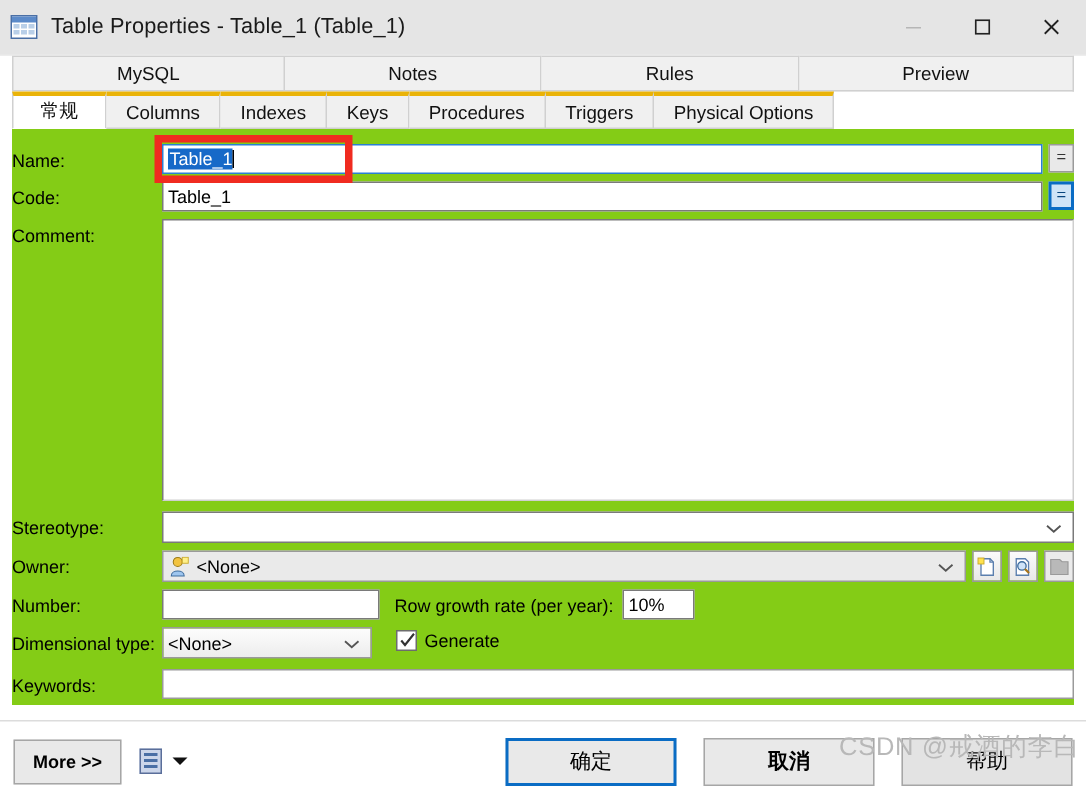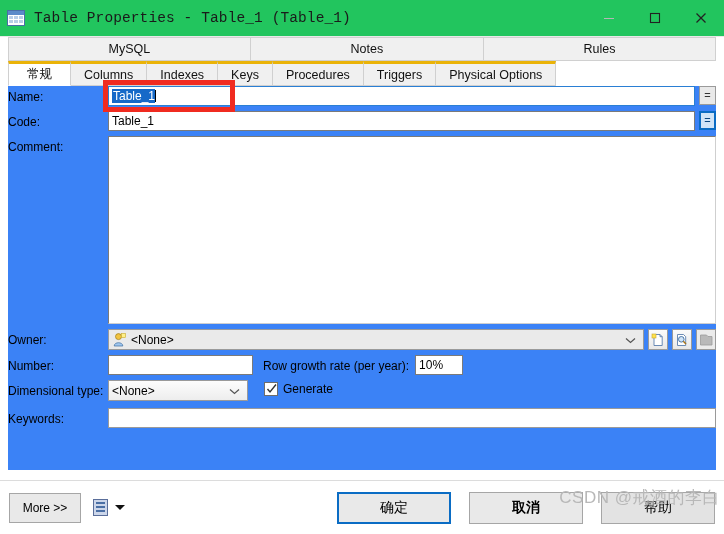--- a/index.html
+++ b/index.html
@@ -13,26 +13,25 @@
     font-family: "Liberation Sans", "DejaVu Sans", sans-serif;
     font-size: 12px;
     color: #000000;
     overflow: hidden;
     position: relative;
   }
 
   
   .titlebar {
     height: 36px;
-    background: #22c55e;
+    background: #e5e5e5;
     display: flex;
     align-items: center;
     position: relative;
     border-bottom: 1px solid #e8e8e8;
-    font-family: Liberation Mono, monospace;
   }
   .title-icon {
     width: 18px;
     height: 16px;
     margin-left: 7px;
     margin-right: 9px;
     flex: 0 0 auto;
     position: relative;
     background: #ffffff;
     border: 1px solid #4a6fa5;
@@ -107,23 +106,24 @@
     background: #ffffff;
     border-bottom: 1px solid #ffffff;
     padding: 0 18px;
     font-weight: normal;
   }
 
   
   .page {
     position: relative;
     margin: 0 8px;
+    padding-top: 10px;
     height: 384px;
     box-sizing: border-box;
-    background: #3b82f6;
+    background: #84cc16;
   }
 
   .row {
     display: flex;
     align-items: flex-start;
     margin-bottom: 5px;
   }
   .lbl {
     width: 100px;
     flex: 0 0 100px;
@@ -309,21 +309,21 @@
     box-sizing: border-box;
     border: 1px solid #a6a6a6;
     background: #e9e9e9;
     font-size: 13px;
     font-family: "Liberation Sans", sans-serif;
     color: #000;
     display: flex;
     align-items: center;
     justify-content: center;
   }
-  .btn.more { margin-left: 9px; width: 72px; font-size: 12px; }
+  .btn.more { margin-left: 9px; width: 72px; font-size: 12px; font-weight: bold; }
   .btn.primary {
     width: 114px;
     height: 32px;
     border: 2px solid #0a6cc4;
     background: #e9e9e9;
     font-size: 14px;
   }
   .btn.cancel {
     width: 114px;
     height: 32px;
@@ -416,20 +416,23 @@
   <div class="tabrow row1">
     <div class="tab">
         <span>MySQL</span>
       </div>
     <div class="tab">
         <span>Notes</span>
       </div>
     <div class="tab">
         <span>Rules</span>
       </div>
+    <div class="tab">
+        <span>Preview</span>
+      </div>
   </div>
   <div class="tabrow row2">
     <div class="tab active">
         <span>常规</span>
       </div>
     <div class="tab">
         <span>Columns</span>
       </div>
     <div class="tab">
         <span>Indexes</span>
@@ -468,20 +471,31 @@
     <div class="eqbtn focused">
         <span>=</span>
       </div>
   </div>
 
   <div class="row">
     <div class="lbl">Comment:</div>
     <div class="comment-area"></div>
   </div>
 
+  <div class="row" style="margin-top:7px;">
+    <div class="lbl">Stereotype:</div>
+    <div class="combo grow">
+      <span></span>
+      <span class="arrow">
+        <svg width="11" height="7" viewBox="0 0 11 7">
+            <polyline points="1,1.5 5.5,5.5 10,1.5" fill="none" stroke="#555" stroke-width="1.2"></polyline>
+          </svg>
+      </span>
+    </div>
+  </div>
 
   <div class="row">
     <div class="lbl">Owner:</div>
     <div class="combo readonly grow">
       <span class="person-icon">
         <svg width="14" height="14" viewBox="0 0 14 14">
           <ellipse cx="6.5" cy="3.6" rx="3" ry="3" fill="#f2c340" stroke="#9c7b16" stroke-width="0.7"></ellipse>
           <path d="M2.2 13 C2.2 8.6 10.8 8.6 10.8 13 Z" fill="#9fc6ef" stroke="#3f6d9e" stroke-width="0.7"></path>
           <rect x="9.5" y="0.5" width="4" height="4" fill="#fff08a" stroke="#c8a82a" stroke-width="0.6"></rect>
         </svg>

